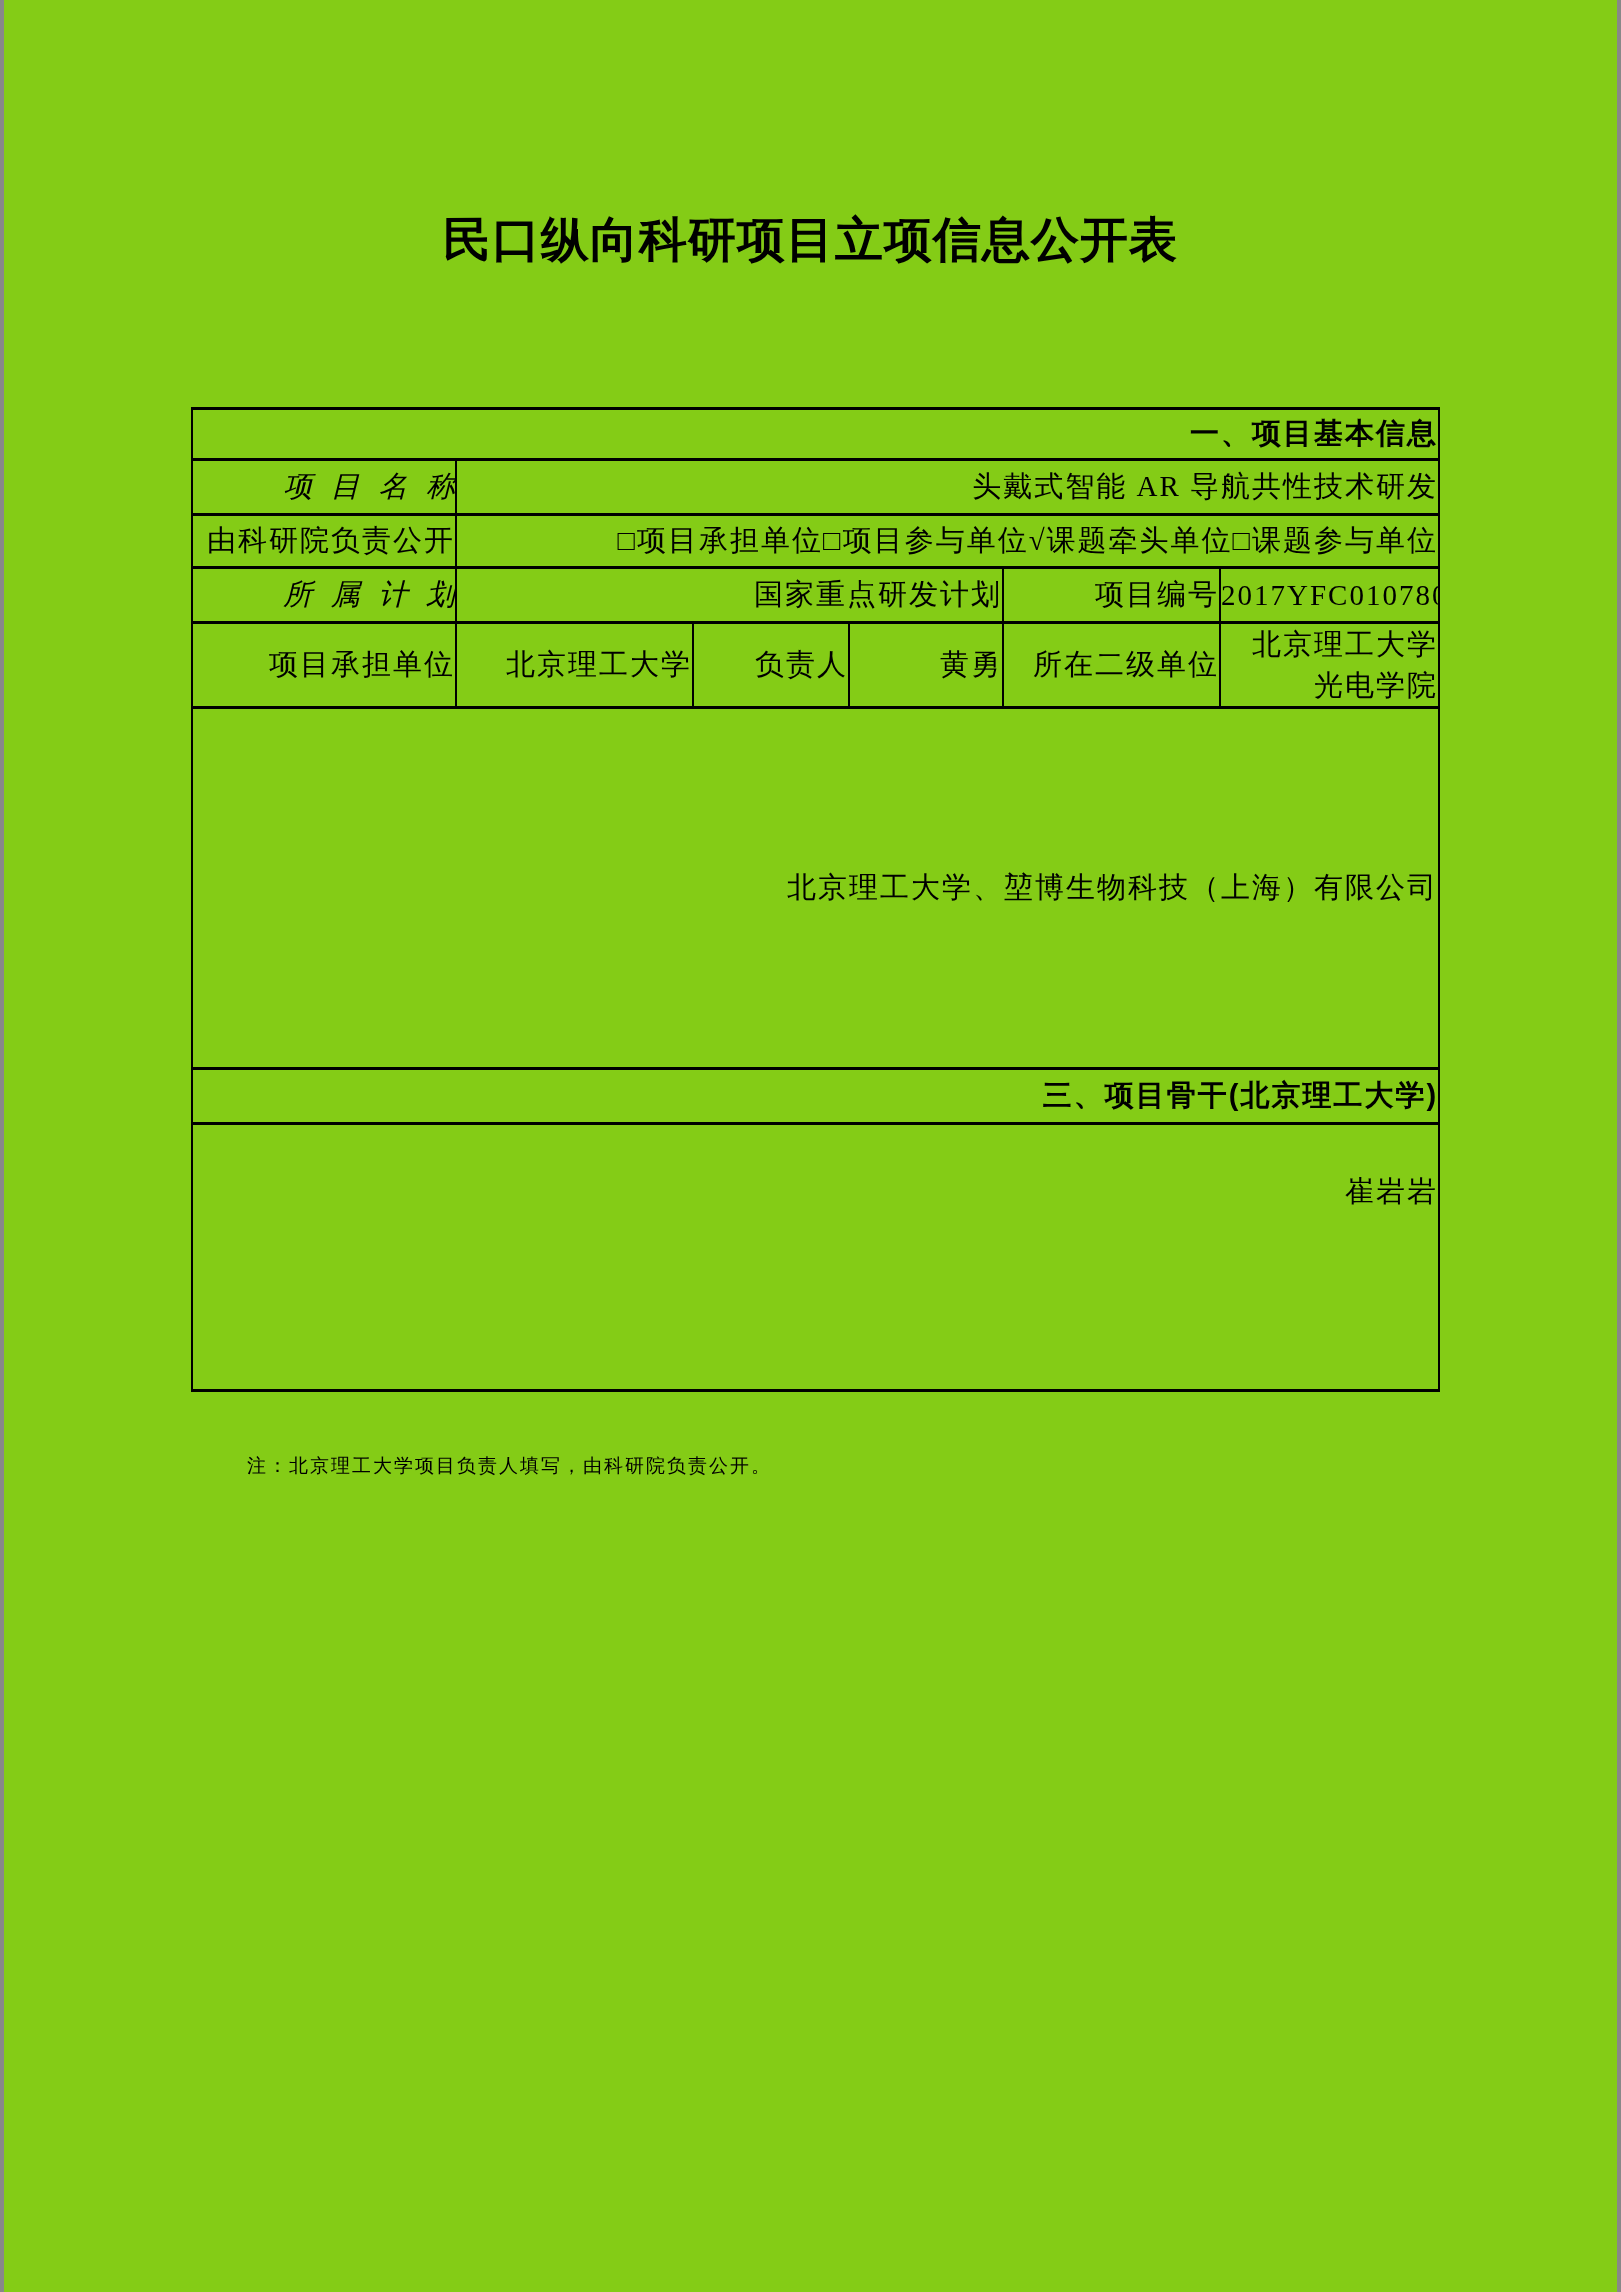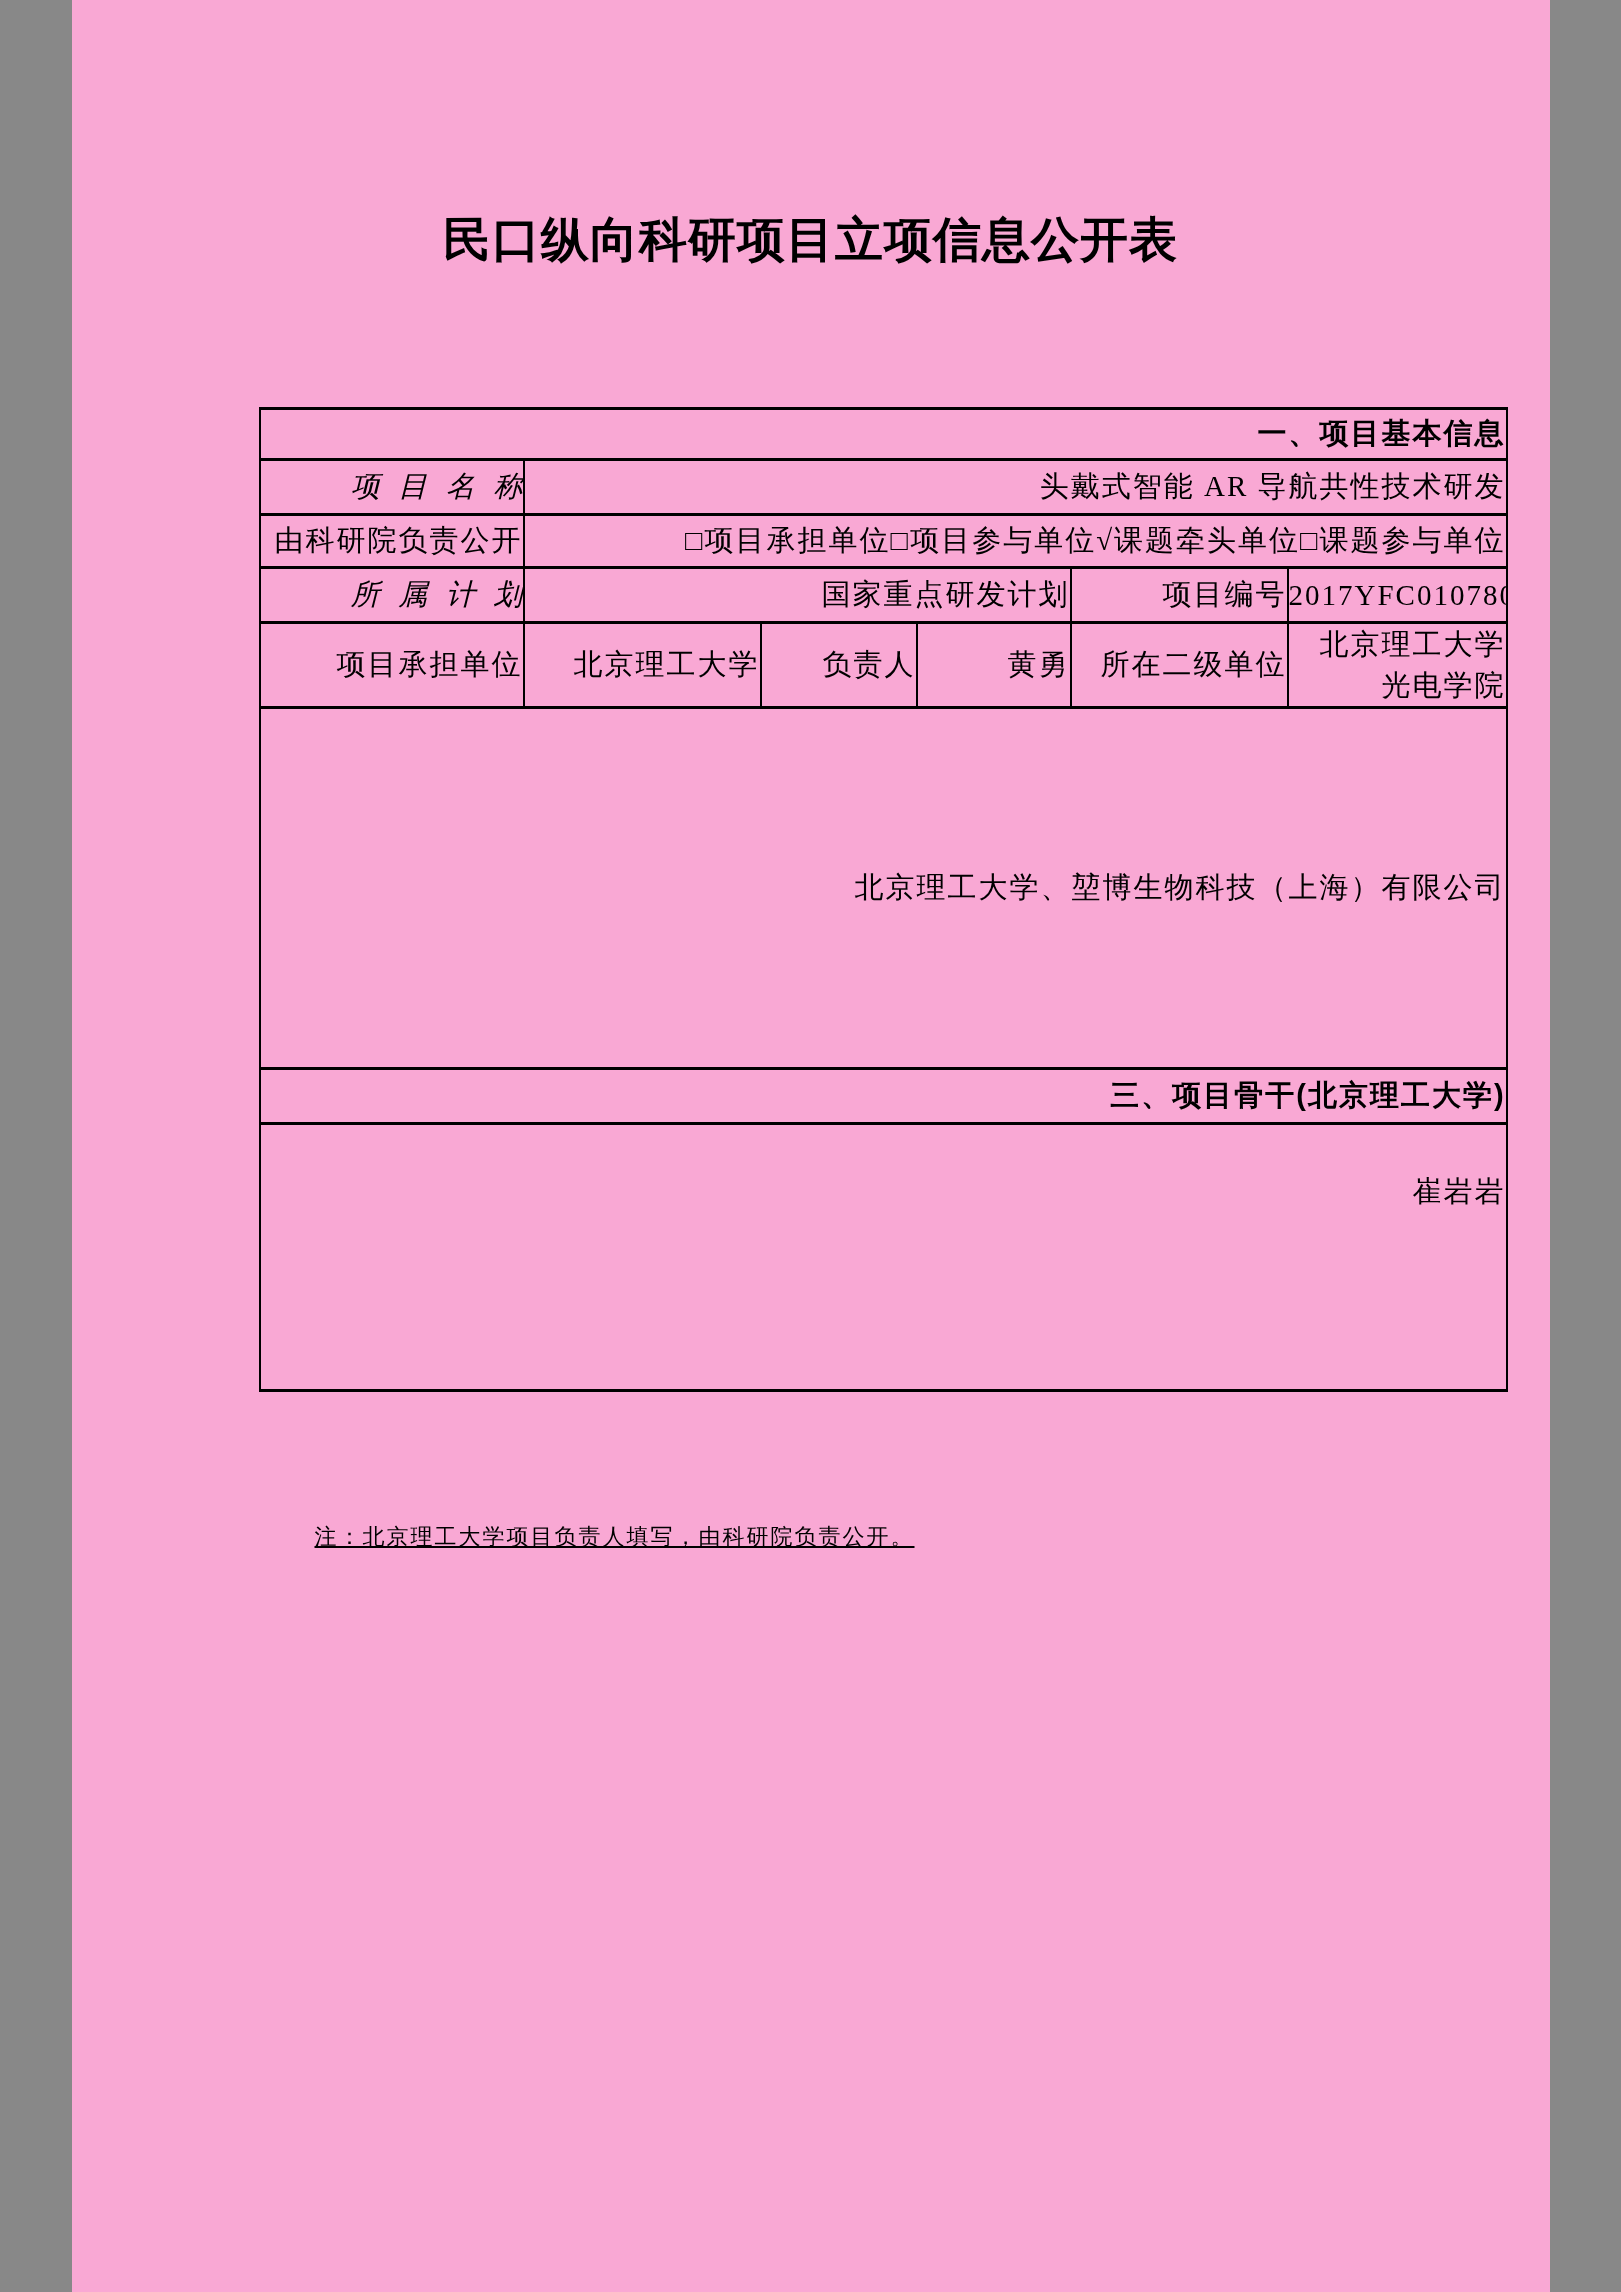--- a/index.html
+++ b/index.html
@@ -1,21 +1,21 @@
 <!DOCTYPE html>
 <html><head>
 <meta charset="utf-8">
 <style>
   html,body { margin:0; padding:0; background:#888; }
   .page {
     position: relative;
-    width: 1478px;
+    width: 1613px;
     height: 2293px;
     margin: 0 auto;
-    background: #f9a8d4;
+    background: #84cc16;
     color: #000000;
     font-family: "Liberation Serif", "DejaVu Serif", serif;
     overflow: hidden;
   }
   .title {
     position: absolute;
     top: 208px;
     left: 0;
     width: 100%;
     margin: 0;
@@ -81,27 +81,26 @@
   }
   .underlined {
     border-bottom: 2.9px solid #000;
     padding: 0 13.7px 2px 3.9px;
     letter-spacing: 0;
   }
   .budget-unit { margin-left: 5.9px; }
   .two-line div { line-height: 41px; }
   .note {
     position: absolute;
-    top: 1522px;
+    top: 1453px;
     left: 243px;
     margin: 0;
-    font-size: 22px;
+    font-size: 19px;
     letter-spacing: 2px;
     white-space: nowrap;
-    text-decoration: underline;
   }
 </style>
 </head>
 <body>
 
 <div class="page">
 
   <h1 class="title">民口纵向科研项目立项信息公开表</h1>
 
 

